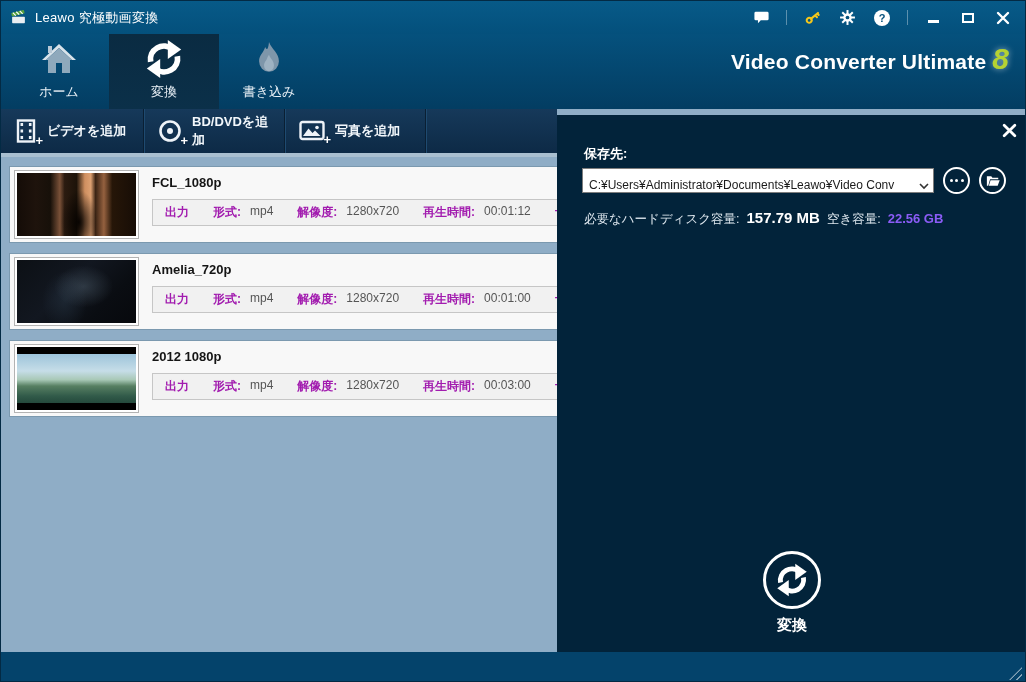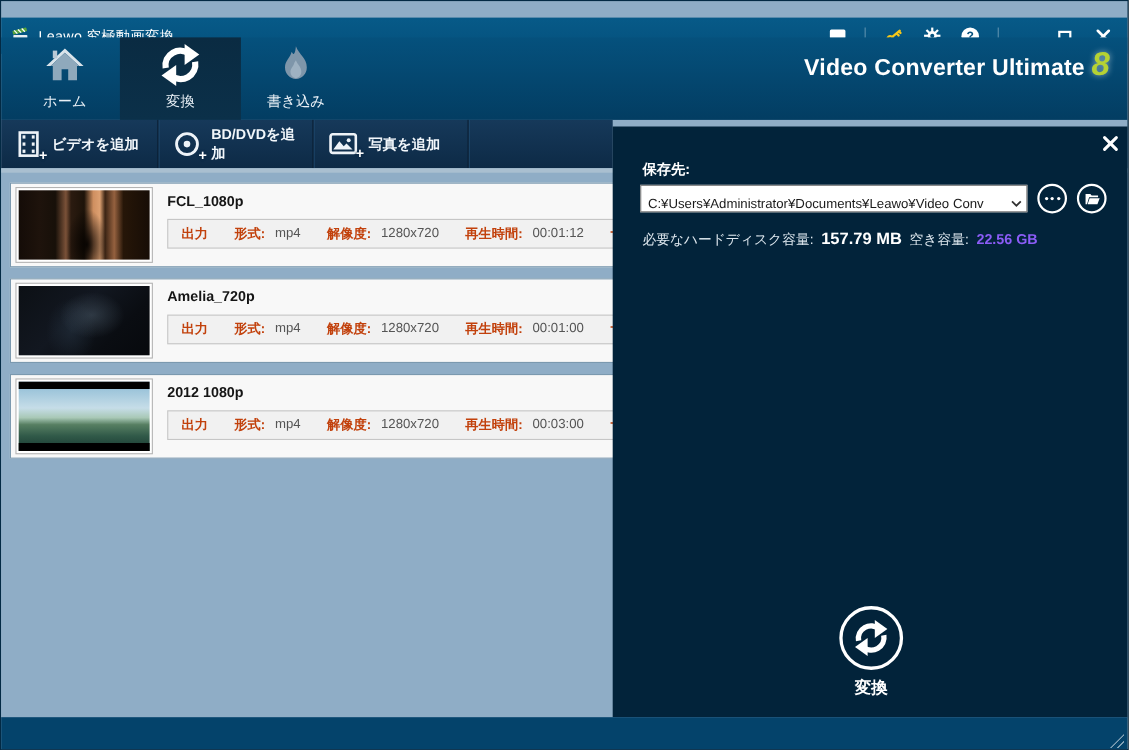--- a/index.html
+++ b/index.html
@@ -1,20 +1,20 @@
 <!DOCTYPE html>
 <html><head>
 <meta charset="utf-8">
 <style>
   html,body{margin:0;padding:0;background:#222;}
   *{box-sizing:border-box;font-family:"Liberation Sans",sans-serif;}
   .window{position:relative;width:1026px;height:682px;overflow:hidden;background:#8fadc6;border:1px solid #032a44;}
 
   
-  .titlebar{position:absolute;left:0;top:15px;width:100%;height:33px;background:linear-gradient(#075a88,#04507c);display:flex;align-items:center;}
+  .titlebar{position:absolute;left:0;top:0;width:100%;height:33px;background:linear-gradient(#075a88,#04507c);display:flex;align-items:center;}
   .app-icon{margin:0 8px 0 9px;display:flex;}
   .app-title{color:#fff;font-size:13px;letter-spacing:.3px;}
   .tb-right{margin-left:auto;display:flex;align-items:center;gap:15px;padding-right:12px;}
   .tb-btn{display:flex;align-items:center;justify-content:center;width:20px;height:20px;cursor:pointer;}
   .tb-sep{width:1px;height:15px;background:rgba(255,255,255,.35);}
   .help-circle{width:16px;height:16px;border-radius:50%;background:#fff;color:#05507c;font-weight:bold;font-size:11px;display:flex;align-items:center;justify-content:center;}
   .min-glyph{width:11px;height:3px;background:#fff;margin-top:8px;}
   .max-glyph{width:12px;height:10px;border:2px solid #fff;}
 
   
@@ -50,21 +50,21 @@
     radial-gradient(ellipse 42px 30px at 56% 42%, rgba(96,116,132,.38), transparent 70%),
     radial-gradient(ellipse 30px 40px at 40% 65%, rgba(40,55,70,.5), transparent 75%),
     linear-gradient(135deg,#0c1015 0%,#121720 42%,#0a0d12 72%,#07090d 100%);}
   .thumb-2012{background:
     linear-gradient(180deg,#000 0%,#000 11%,rgba(0,0,0,0) 11%,rgba(0,0,0,0) 89%,#000 89%,#000 100%),
     linear-gradient(180deg,#9cc4da 11%,#c6dde8 38%,#a8c8b6 52%,#577f62 62%,#315a49 78%,#24493c 89%);}
   .card-body{flex:1;padding:8px 10px 0 13px;overflow:hidden;}
   .v-title{font-size:13px;font-weight:bold;color:#151515;}
   .info-bar{margin-top:9px;height:27px;border:1px solid #c6c6c6;background:#f1f1f1;display:flex;align-items:center;padding:0 12px;gap:24px;white-space:nowrap;font-size:12px;color:#555;}
   .info-group{display:flex;gap:9px;}
-  .info-label{font-weight:bold;color:#c2410c;}
+  .info-label{font-weight:bold;color:#a21caf;}
 
   
   .panel{position:absolute;left:556px;top:114px;width:470px;height:537px;background:#02233a;}
   .panel-close{position:absolute;top:6px;right:9px;width:18px;height:18px;display:flex;align-items:center;justify-content:center;cursor:pointer;}
   .save-label{position:absolute;left:27px;top:30px;color:#fff;font-size:13px;font-weight:bold;}
   .combo-row{position:absolute;left:25px;top:52px;display:flex;align-items:center;}
   .combo{position:relative;width:352px;height:25px;}
   .combo input{width:100%;height:100%;border:1px solid #7d7d7d;background:#fff;color:#1a1a1a;font-size:12px;padding:11px 20px 2px 6px;outline:none;}
   .combo .chev{position:absolute;right:5px;top:8px;cursor:pointer;}
   .circle-btn{width:27px;height:27px;border:2px solid #fff;border-radius:50%;margin-left:9px;display:flex;align-items:center;justify-content:center;cursor:pointer;}

